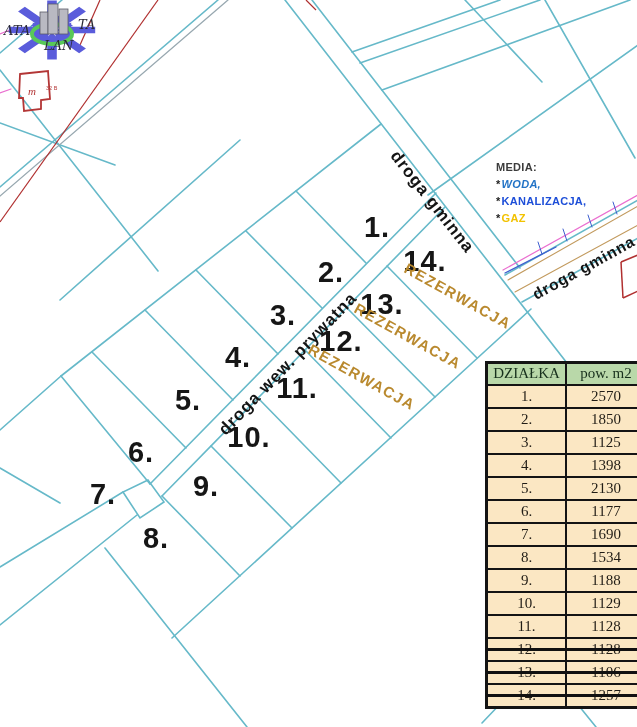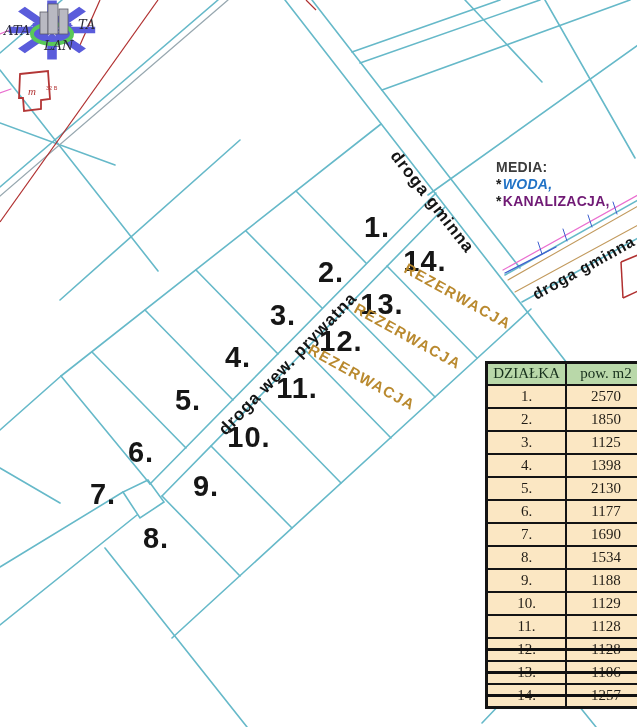--- a/index.html
+++ b/index.html
@@ -6,21 +6,21 @@
   #stage{position:relative;width:637px;height:727px;overflow:hidden;background:#fff;
          font-family:"Liberation Sans",sans-serif;}
   #map-svg{position:absolute;left:0;top:0;z-index:1;}
   .lbl{position:absolute;z-index:3;white-space:nowrap;font-weight:bold;color:#161616;
        transform:translate(-50%,-50%);}
   .plot-num{font-size:29px;letter-spacing:1px;}
   .rez{font-size:15px;color:#b9892e;letter-spacing:1.5px;}
   .road-lbl{font-size:17px;letter-spacing:1px;color:#141414;}
   
   #media{position:absolute;left:496px;top:159px;z-index:3;font-weight:bold;
-         font-size:14px;letter-spacing:.3px;line-height:17px;}
+         font-size:11px;letter-spacing:.3px;line-height:17px;}
   #media .mtitle{color:#3c3c3c;}
   .mitem .bullet{color:#222;margin-right:1px;}
   
   #ptable{position:absolute;left:485px;top:353px;width:163px;z-index:4;
           border:3px solid #141414;background:#fbe7c3;
           font-family:"Liberation Serif",serif;font-weight:normal;box-sizing:border-box;margin-top:8px;}
   .thead{display:flex;height:20px;background:#b9d8a9;border-bottom:2px solid #141414;}
   .trow{display:flex;height:21px;position:relative;}
   .trow + .trow{border-top:2px solid #141414;}
   .c1{width:79px;border-right:2px solid #141414;box-sizing:border-box;}
@@ -164,21 +164,24 @@
   <div class="lbl rez" style="left:458px;top:296px;transform:translate(-50%,-50%) rotate(29deg);">REZERWACJA</div>
   <div class="lbl rez" style="left:408px;top:336px;transform:translate(-50%,-50%) rotate(29deg);">REZERWACJA</div>
   <div class="lbl rez" style="left:362px;top:377px;transform:translate(-50%,-50%) rotate(29deg);">REZERWACJA</div>
 
   <div id="media">
     <div class="mtitle">MEDIA:</div>
     <div class="mitem">
       <span class="bullet">*</span><span style="color: rgb(34, 115, 198); font-style: italic;">WODA,</span>
     </div>
     <div class="mitem">
-      <span class="bullet">*</span><span style="color: #701a75; margin-top: 12px;">KANALIZACJA,</span>
+      <span class="bullet">*</span><span style="color: #1d4ed8; margin-top: 12px;">KANALIZACJA,</span>
+    </div>
+    <div class="mitem">
+      <span class="bullet">*</span><span style="color: rgb(242, 194, 0);">GAZ</span>
     </div>
   </div>
 
   <div id="ptable">
     <div class="thead">
       <div class="c1">DZIAŁKA</div>
       <div class="c2">pow. m2</div>
     </div>
     <div class="trow">
         <div class="c1">1.</div>

